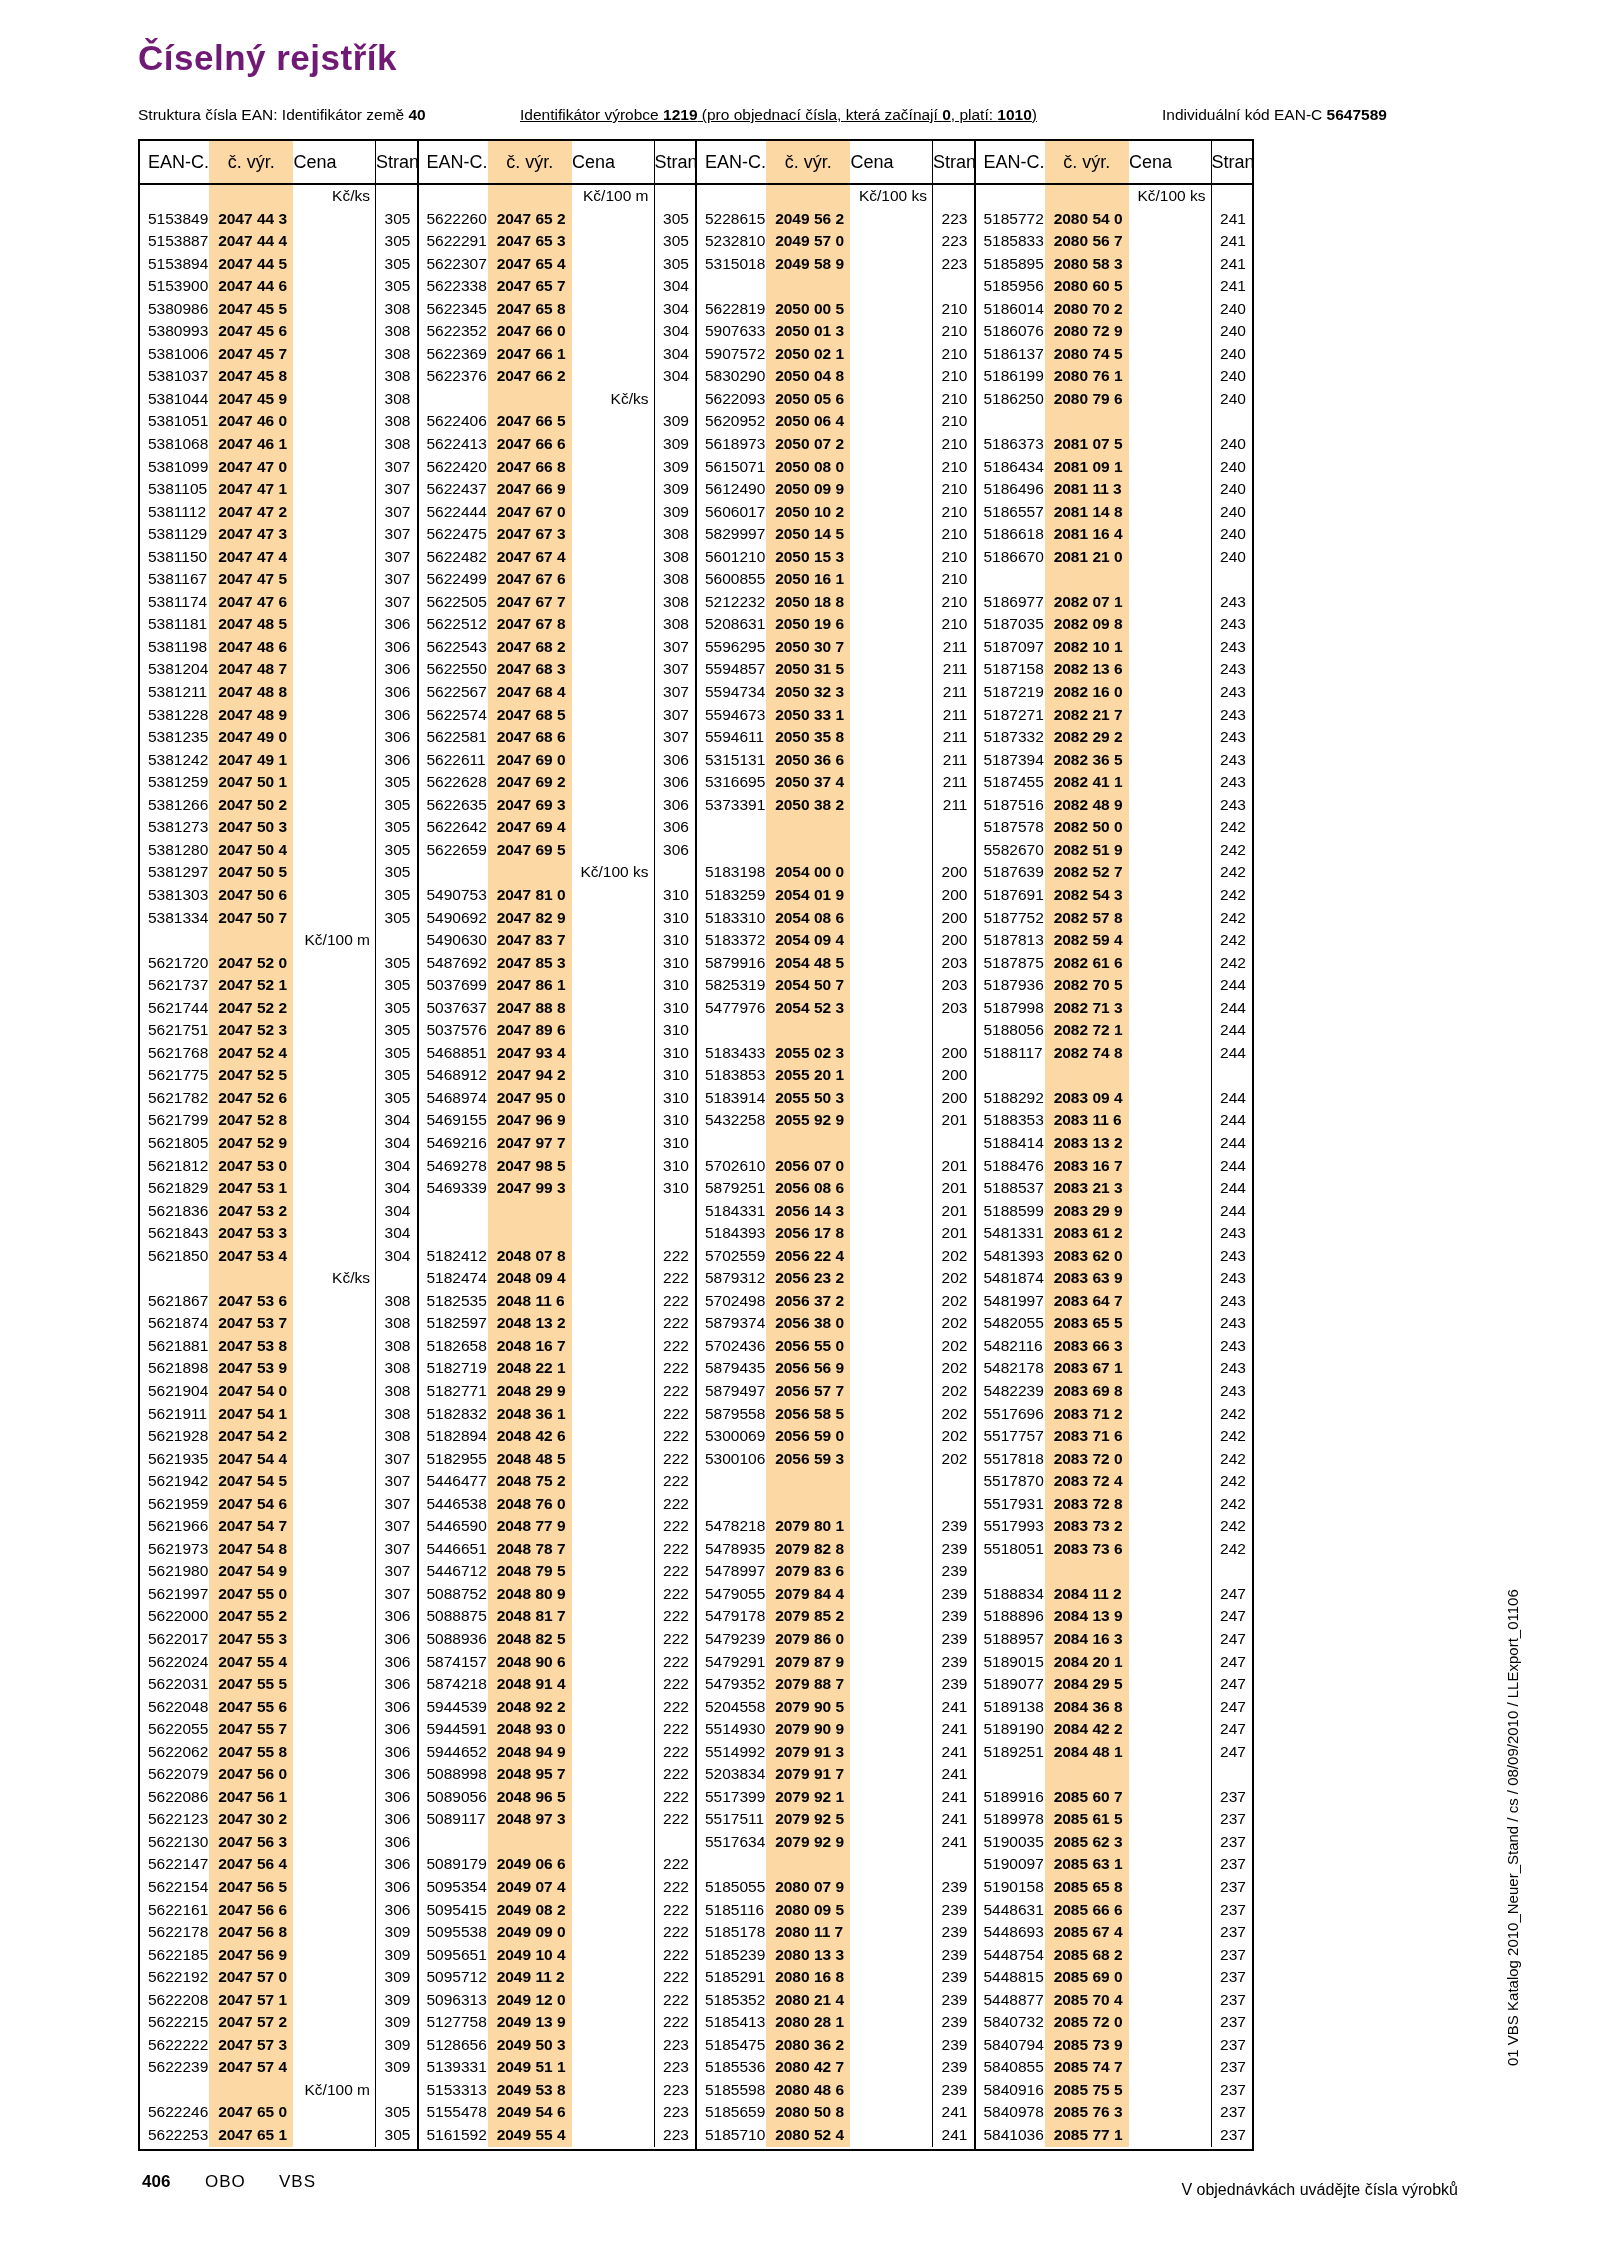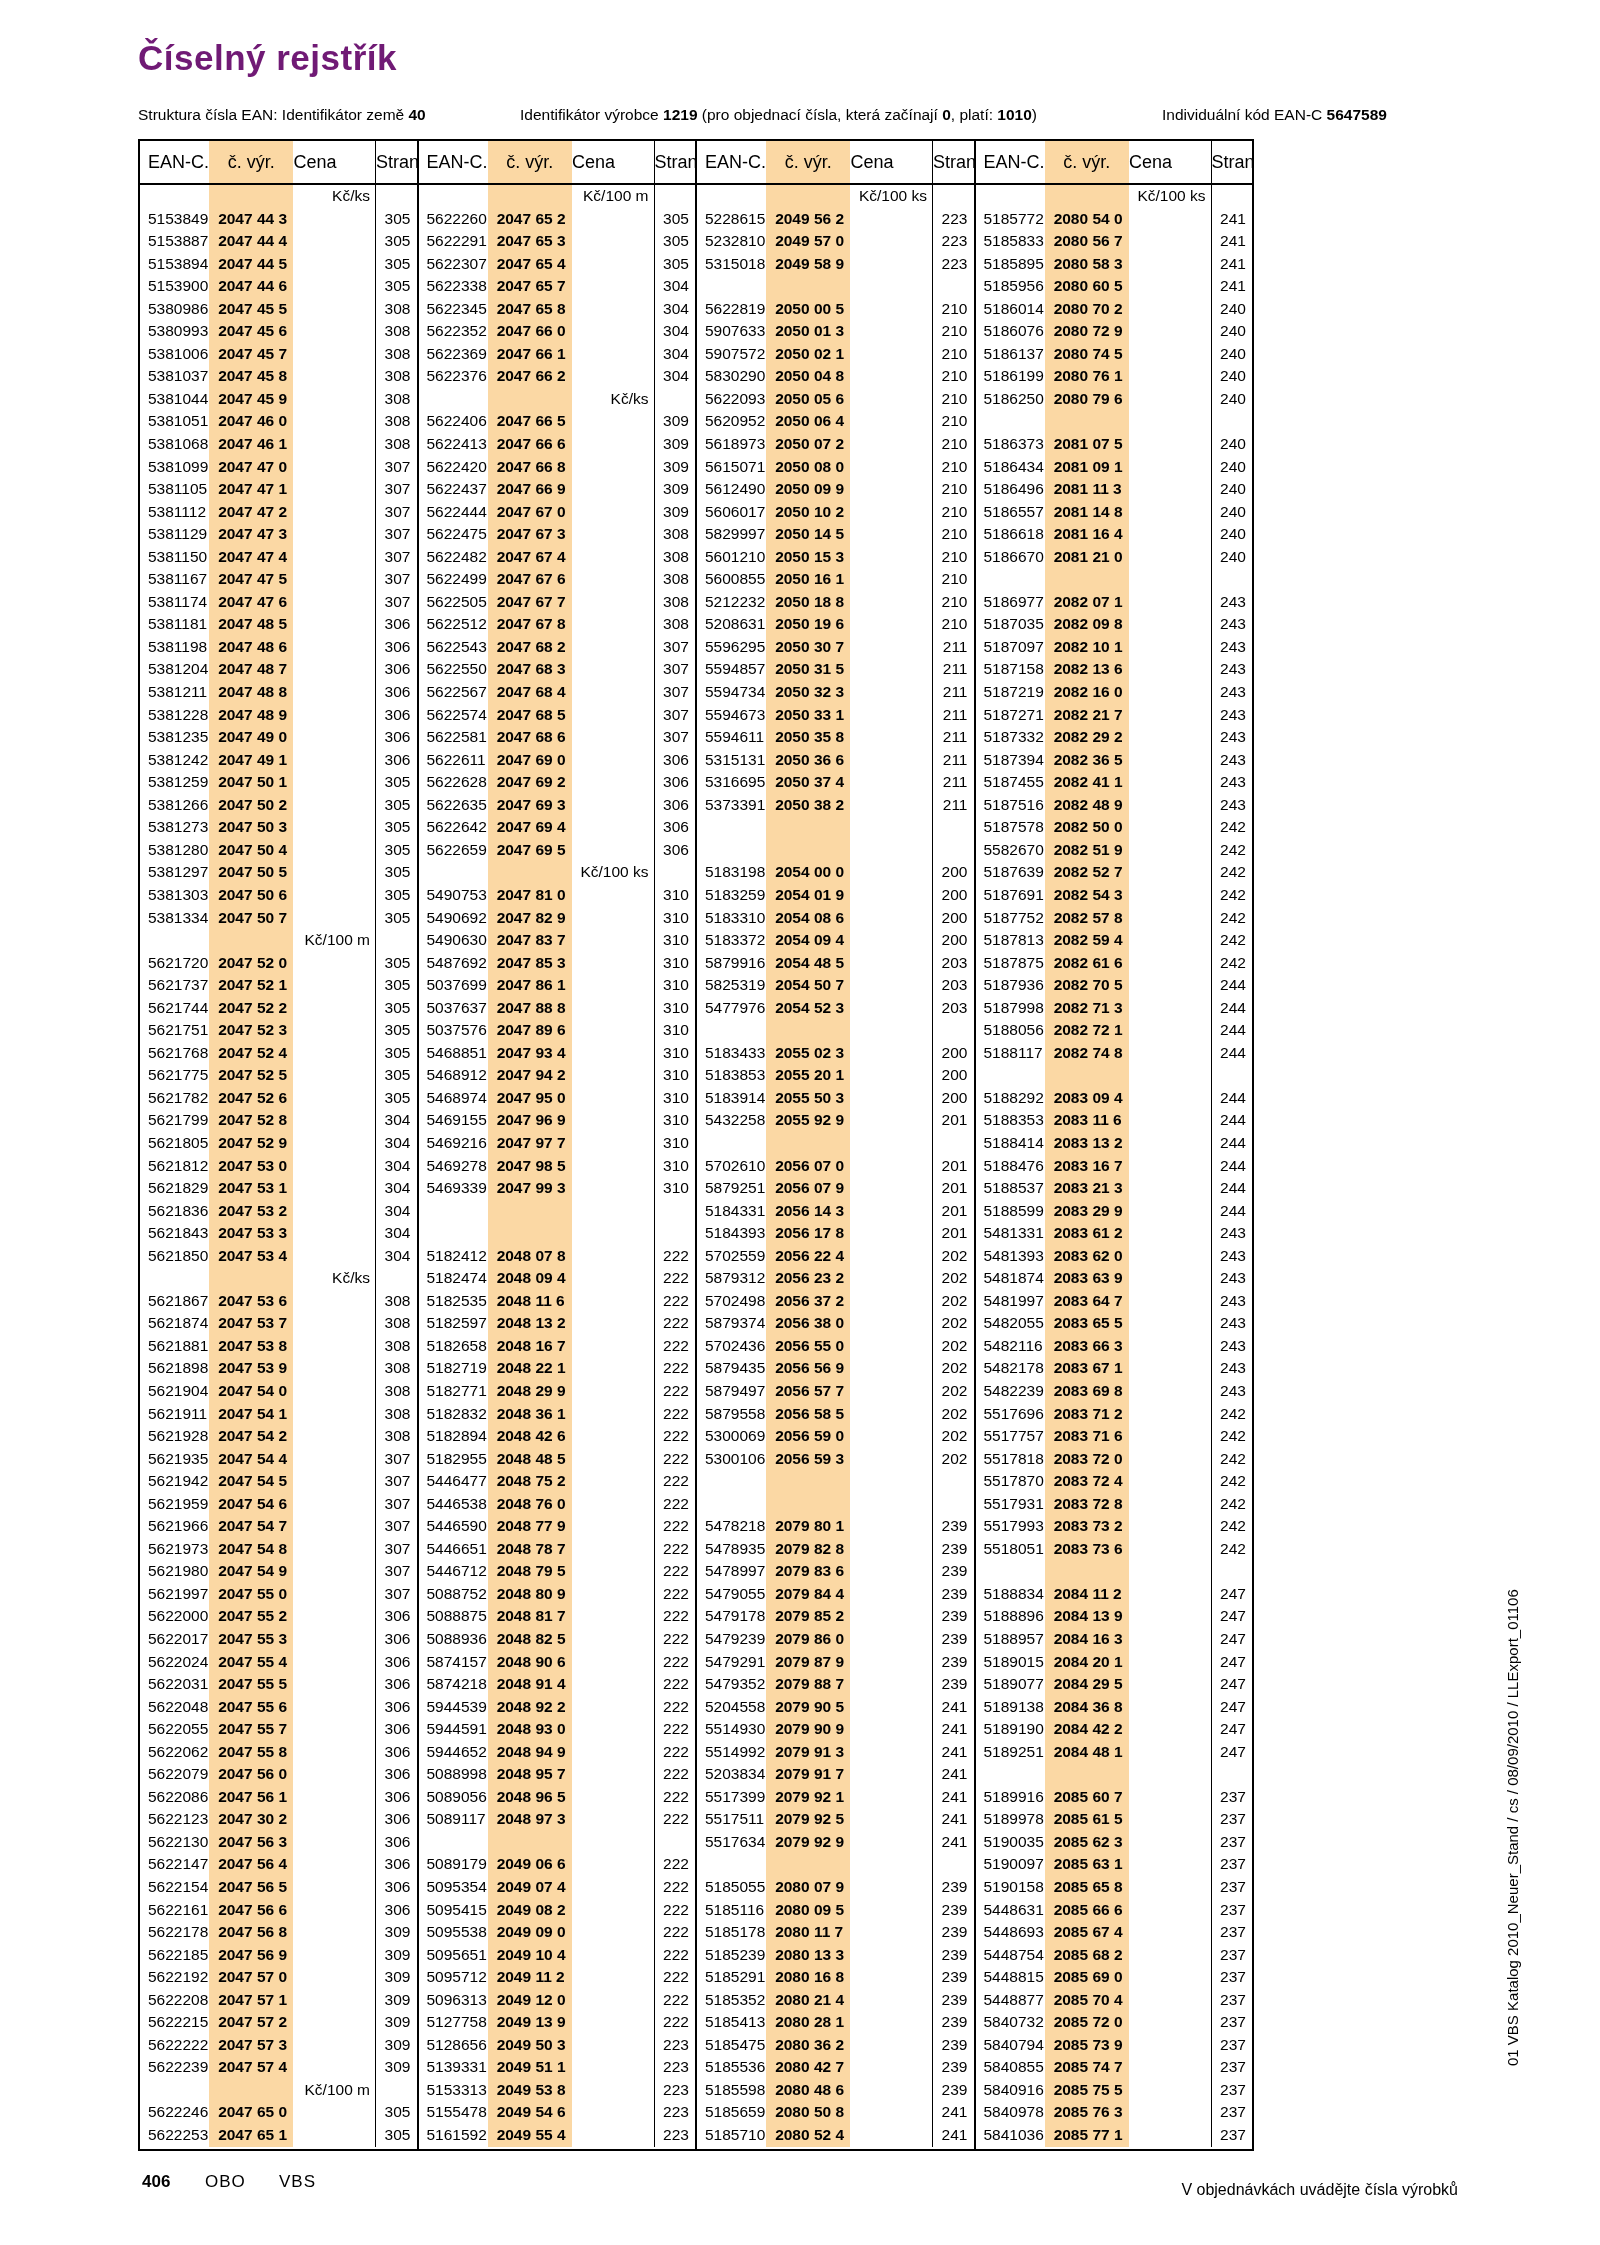--- a/index.html
+++ b/index.html
@@ -1,21 +1,21 @@
 <!DOCTYPE html>
 <html style="--peach: #FBD8A4;"><head>
 <meta charset="utf-8">
 <style>
   html,body{margin:0;padding:0;background:#888;}
   .page{position:relative;width:1600px;height:2245px;background:#ffffff;overflow:hidden;
         font-family:"Liberation Sans","DejaVu Sans",sans-serif;color:#000;}
   .title{position:absolute;left:138px;top:38px;font-size:35px;font-weight:bold;color:#701a75;letter-spacing:0.5px;}
   .sub{position:absolute;top:106px;font-size:15.5px;white-space:nowrap;}
   .sub b{font-weight:bold;}
-  .sub1{left:138px;} .sub2{left:520px;} .sub3{left:1162px;}
+  .sub1{left:138px;} .sub2{left:520px;text-decoration:underline;} .sub3{left:1162px;}
 
   .catalog{position:absolute;left:138px;top:139px;width:1116px;height:2012px;
            border:2px solid #000;box-sizing:border-box;display:flex;background:#fff;}
   .group{flex:1 1 0;min-width:0;display:flex;flex-direction:column;border-right:2px solid #000;box-sizing:border-box;}
   .group:last-child{border-right:none;}
   .ghead{flex:none;height:44px;display:flex;border-bottom:2px solid #000;box-sizing:border-box;font-size:18px;}
   .ghead .cell{line-height:42px;}
   .gbody{flex:1 1 auto;display:flex;flex-direction:column;overflow:hidden;}
   .row{flex:none;height:22.55px;display:flex;}
   .cell{box-sizing:border-box;height:100%;white-space:nowrap;overflow:visible;}
@@ -1383,21 +1383,21 @@
             <div class="cell c-stran"></div>
           </div>
           <div class="row">
             <div class="cell c-ean">5702610</div>
             <div class="cell c-vyr">2056 07 0</div>
             <div class="cell c-cena"></div>
             <div class="cell c-stran">201</div>
           </div>
           <div class="row">
             <div class="cell c-ean">5879251</div>
-            <div class="cell c-vyr">2056 07 9</div>
+            <div class="cell c-vyr">2056 08 6</div>
             <div class="cell c-cena"></div>
             <div class="cell c-stran">201</div>
           </div>
           <div class="row">
             <div class="cell c-ean">5184331</div>
             <div class="cell c-vyr">2056 14 3</div>
             <div class="cell c-cena"></div>
             <div class="cell c-stran">201</div>
           </div>
           <div class="row">

